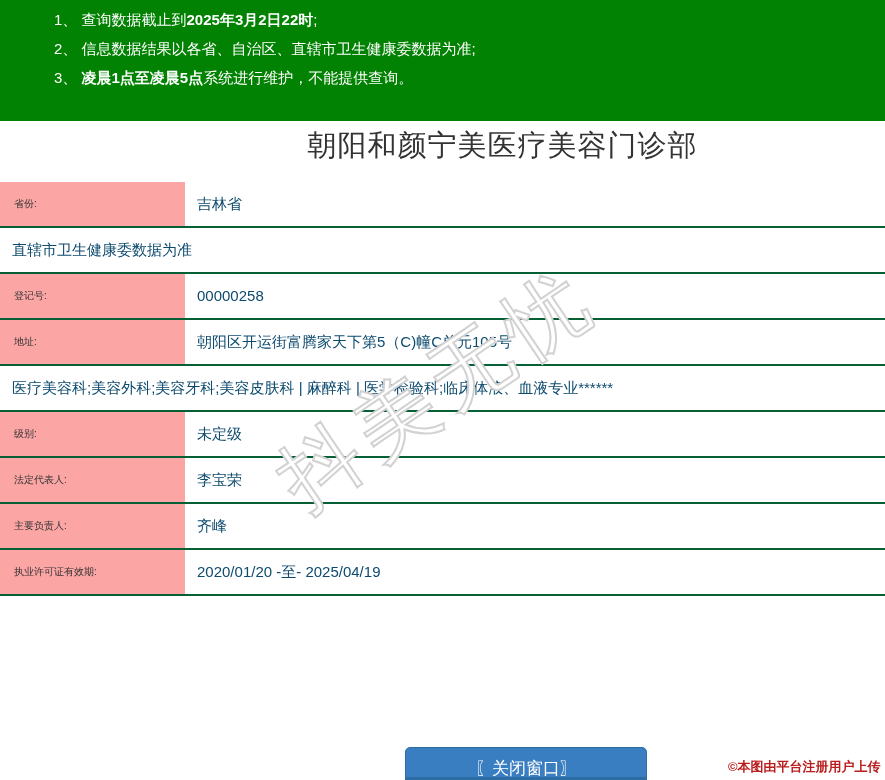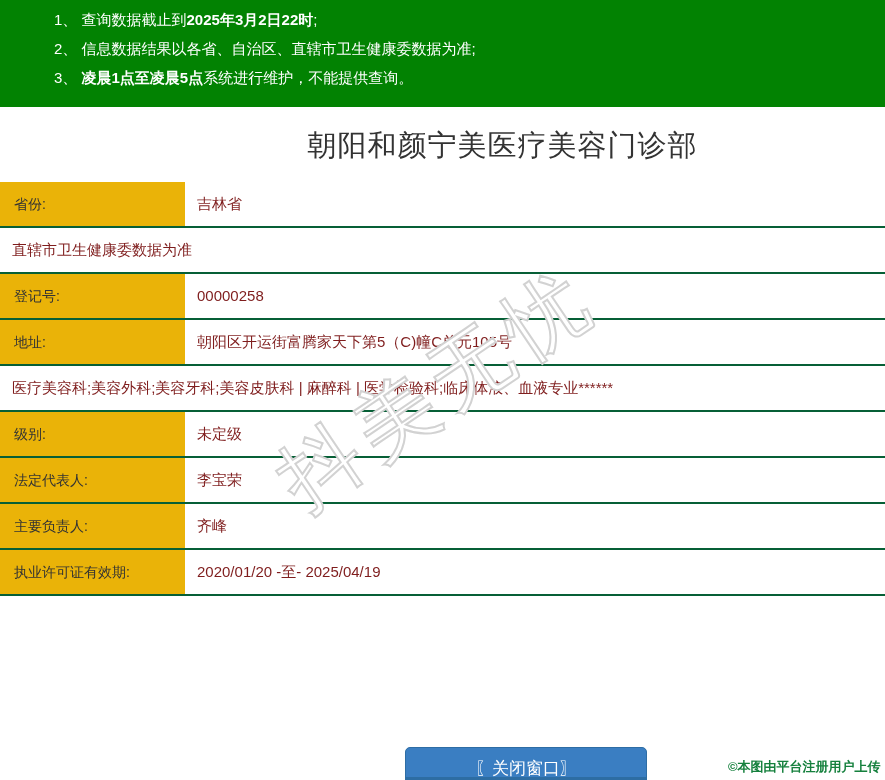--- a/index.html
+++ b/index.html
@@ -9,21 +9,21 @@
     width: 885px; height: 780px;
     overflow: hidden;
     background: #ffffff;
     font-family: "Liberation Sans", "DejaVu Sans", sans-serif;
     color: #333;
   }
 
   
   .notice {
     position: absolute; top: 0; left: 0;
-    width: 885px; height: 107px;
+    width: 885px; height: 121px;
     background: #028202;
     color: #ffffff;
     padding: 5px 10px 0 54px;
   }
   .notice-line {
     font-size: 15px;
     line-height: 29px;
     white-space: nowrap;
   }
   .notice-line b { font-weight: 700; }
@@ -44,33 +44,33 @@
     position: absolute; top: 182px; left: 0;
     width: 885px;
   }
   .row {
     display: flex;
     height: 46px;
     border-bottom: 2px solid #075f36;
   }
   .row .label {
     width: 185px;
-    background: #eab308;
+    background: #fca5a5;
     padding-left: 14px;
-    font-size: 14px;
+    font-size: 10px;
     line-height: 44px;
     color: #333;
     flex: 0 0 185px;
   }
   .row .value {
     flex: 1;
     padding-left: 12px;
     font-size: 15px;
     line-height: 44px;
-    color: #7f1d1d;
+    color: #0c4a6e;
     white-space: nowrap;
     overflow: hidden;
   }
 
   
   .diag-watermark {
     position: absolute;
     left: 438px; top: 390px;
     transform: translate(-50%, -50%) rotate(-34deg);
     font-size: 80px;
@@ -108,21 +108,21 @@
     background: #2d6da3;
     z-index: 7;
   }
 
   
   .credit {
     position: absolute;
     left: 728px; top: 758px;
     font-size: 13px;
     font-weight: 700;
-    color: #15803d;
+    color: #b91c1c;
     white-space: nowrap;
     text-shadow:
       -1px -1px 0 #ffffff, 1px -1px 0 #ffffff,
       -1px 1px 0 #ffffff, 1px 1px 0 #ffffff;
     z-index: 8;
   }
 </style>
 </head>
 <body>
 

